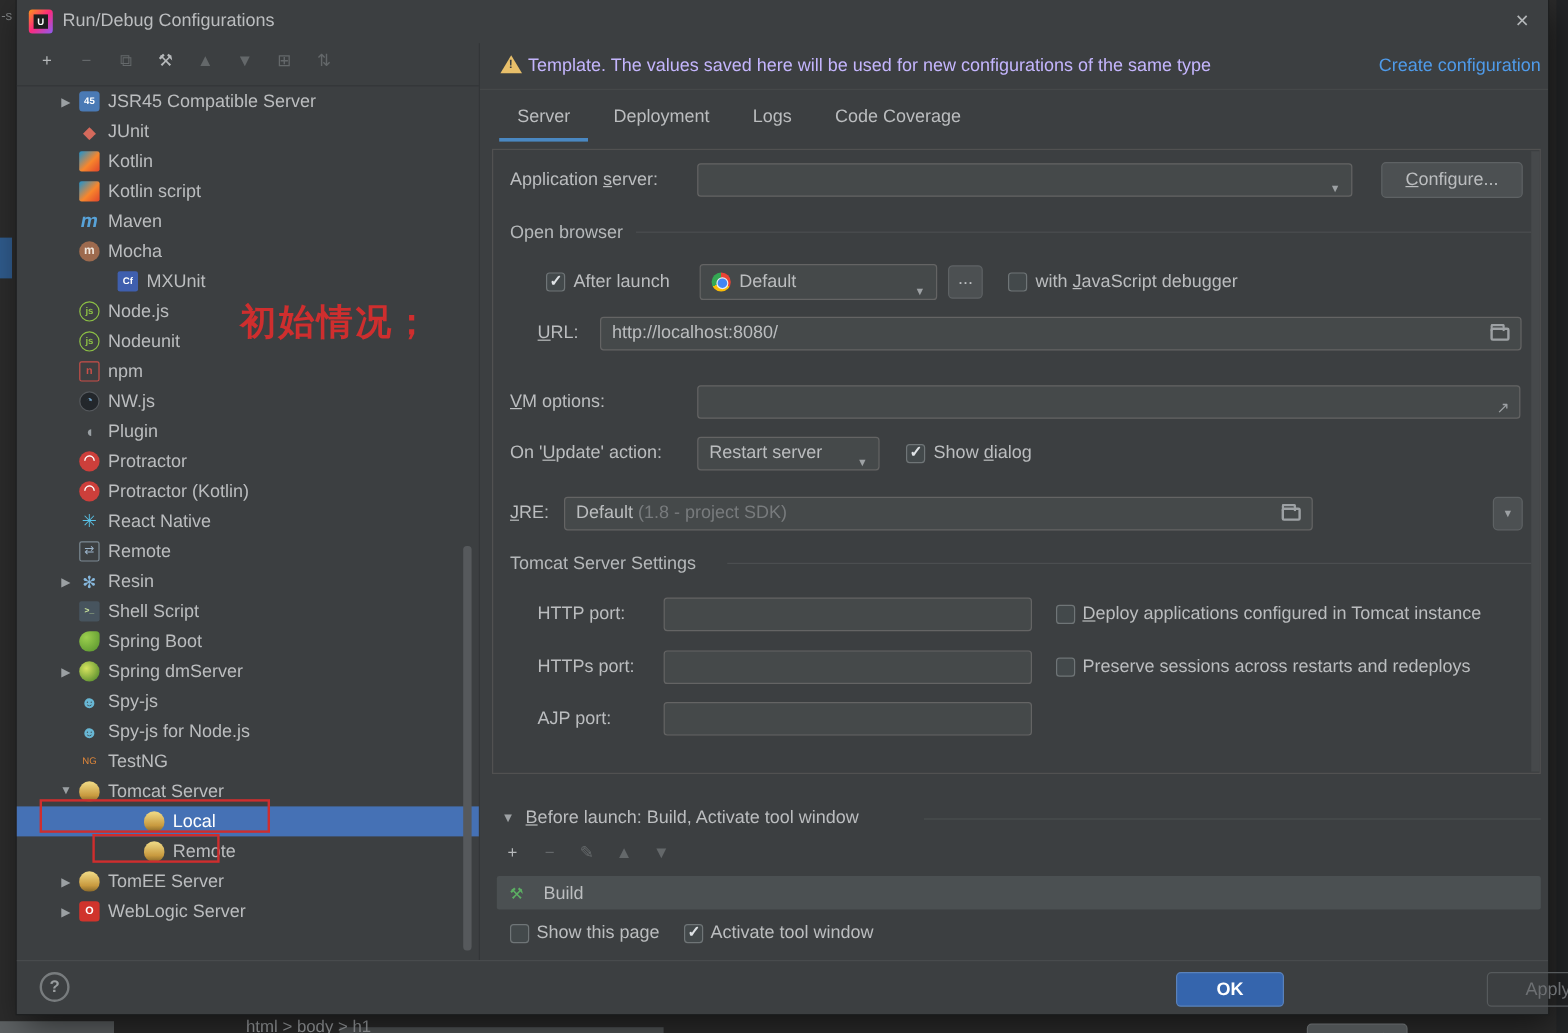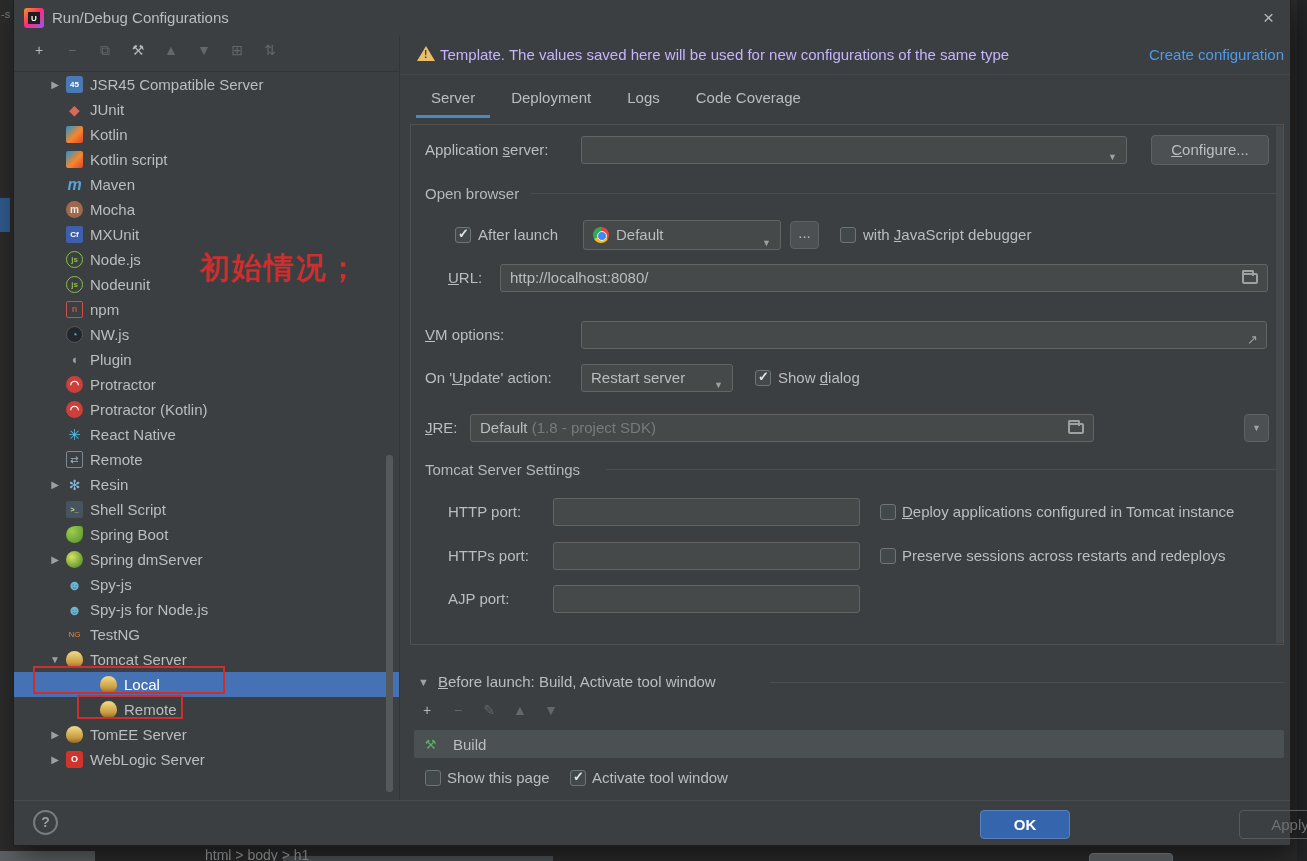--- a/index.html
+++ b/index.html
@@ -21,21 +21,21 @@
   .close-x { position:absolute; right:16px; top:7px; font-size:19px; color:#b4b7b9; cursor:pointer; }
   .hline { position:absolute; height:1px; background:#454849; }
   .vline { position:absolute; width:1px; background:#333638; }
   
   .ltb { position:absolute; left:16px; top:42px; display:flex; gap:15px; }
   .tbtn { width:18px; height:20px; text-align:center; font-size:14px; color:#b6b9bb; cursor:pointer; }
   .tbtn.dis { color:#64686a; cursor:default; }
   
   .tree-rows { position:absolute; left:0; top:72px; width:385px; }
   .trow { height:25px; display:flex; align-items:center; padding-left:30px; cursor:pointer; }
-  .trow.child { padding-left:64px;text-align:center; }
+  .trow.child { padding-left:84px;text-align:center; }
   .trow.sel { background:var(--selection); }
   .trow .arrow { width:22px; font-size:10px; color:#9ba0a3; text-align:center; flex:0 0 22px; }
   .ticon { width:17px; height:17px; margin-right:7px; flex:0 0 17px; display:flex;
     align-items:center; justify-content:center; overflow:hidden; line-height:1; }
   .tlabel { font-size:15px; color:#bbbdbf; white-space:nowrap; }
   .trow.sel .tlabel { color:#ffffff; }
   .redbox { position:absolute; border:2px solid var(--annotation); pointer-events:none; }
   .tree-scroll { position:absolute; left:372px; top:455px; width:7px; height:337px;
     background:#56595c; border-radius:3px; }
   .cjk-note { position:absolute; left:186px; top:248px; font-size:30px; font-weight:bold;
@@ -153,21 +153,21 @@
         <span class="ticon" style="background: transparent; color: rgb(88, 163, 217); font-size: 16px; font-weight: bold; font-style: italic;">m</span>
         <span class="tlabel">Maven</span>
       </div>
       <div class="trow">
         <span class="arrow"></span>
         <span class="ticon" style="background: rgb(157, 106, 78); border-radius: 50%; color: rgb(240, 230, 220); font-size: 10px; font-weight: bold;">m</span>
         <span class="tlabel">Mocha</span>
       </div>
       <div class="trow">
         <span class="arrow"></span>
-        <span class="ticon" style="background: rgb(63, 95, 174); border-radius: 2px; color: rgb(255, 255, 255); font-size: 8px; font-weight: bold;">Cf</span>
+        <span class="ticon" style="background: rgb(63, 95, 174); border-radius: 2px; color: rgb(255, 255, 255); font-size: 8px; font-weight: bold; margin-left: 32px;">Cf</span>
         <span class="tlabel">MXUnit</span>
       </div>
       <div class="trow">
         <span class="arrow"></span>
         <span class="ticon" style="background: transparent; border-radius: 50%; border: 1.5px solid rgb(140, 191, 69); color: rgb(140, 191, 69); font-size: 8px; font-weight: bold;">js</span>
         <span class="tlabel">Node.js</span>
       </div>
       <div class="trow">
         <span class="arrow"></span>
         <span class="ticon" style="background: transparent; border-radius: 50%; border: 1.5px solid rgb(140, 191, 69); color: rgb(140, 191, 69); font-size: 8px; font-weight: bold;">js</span>

